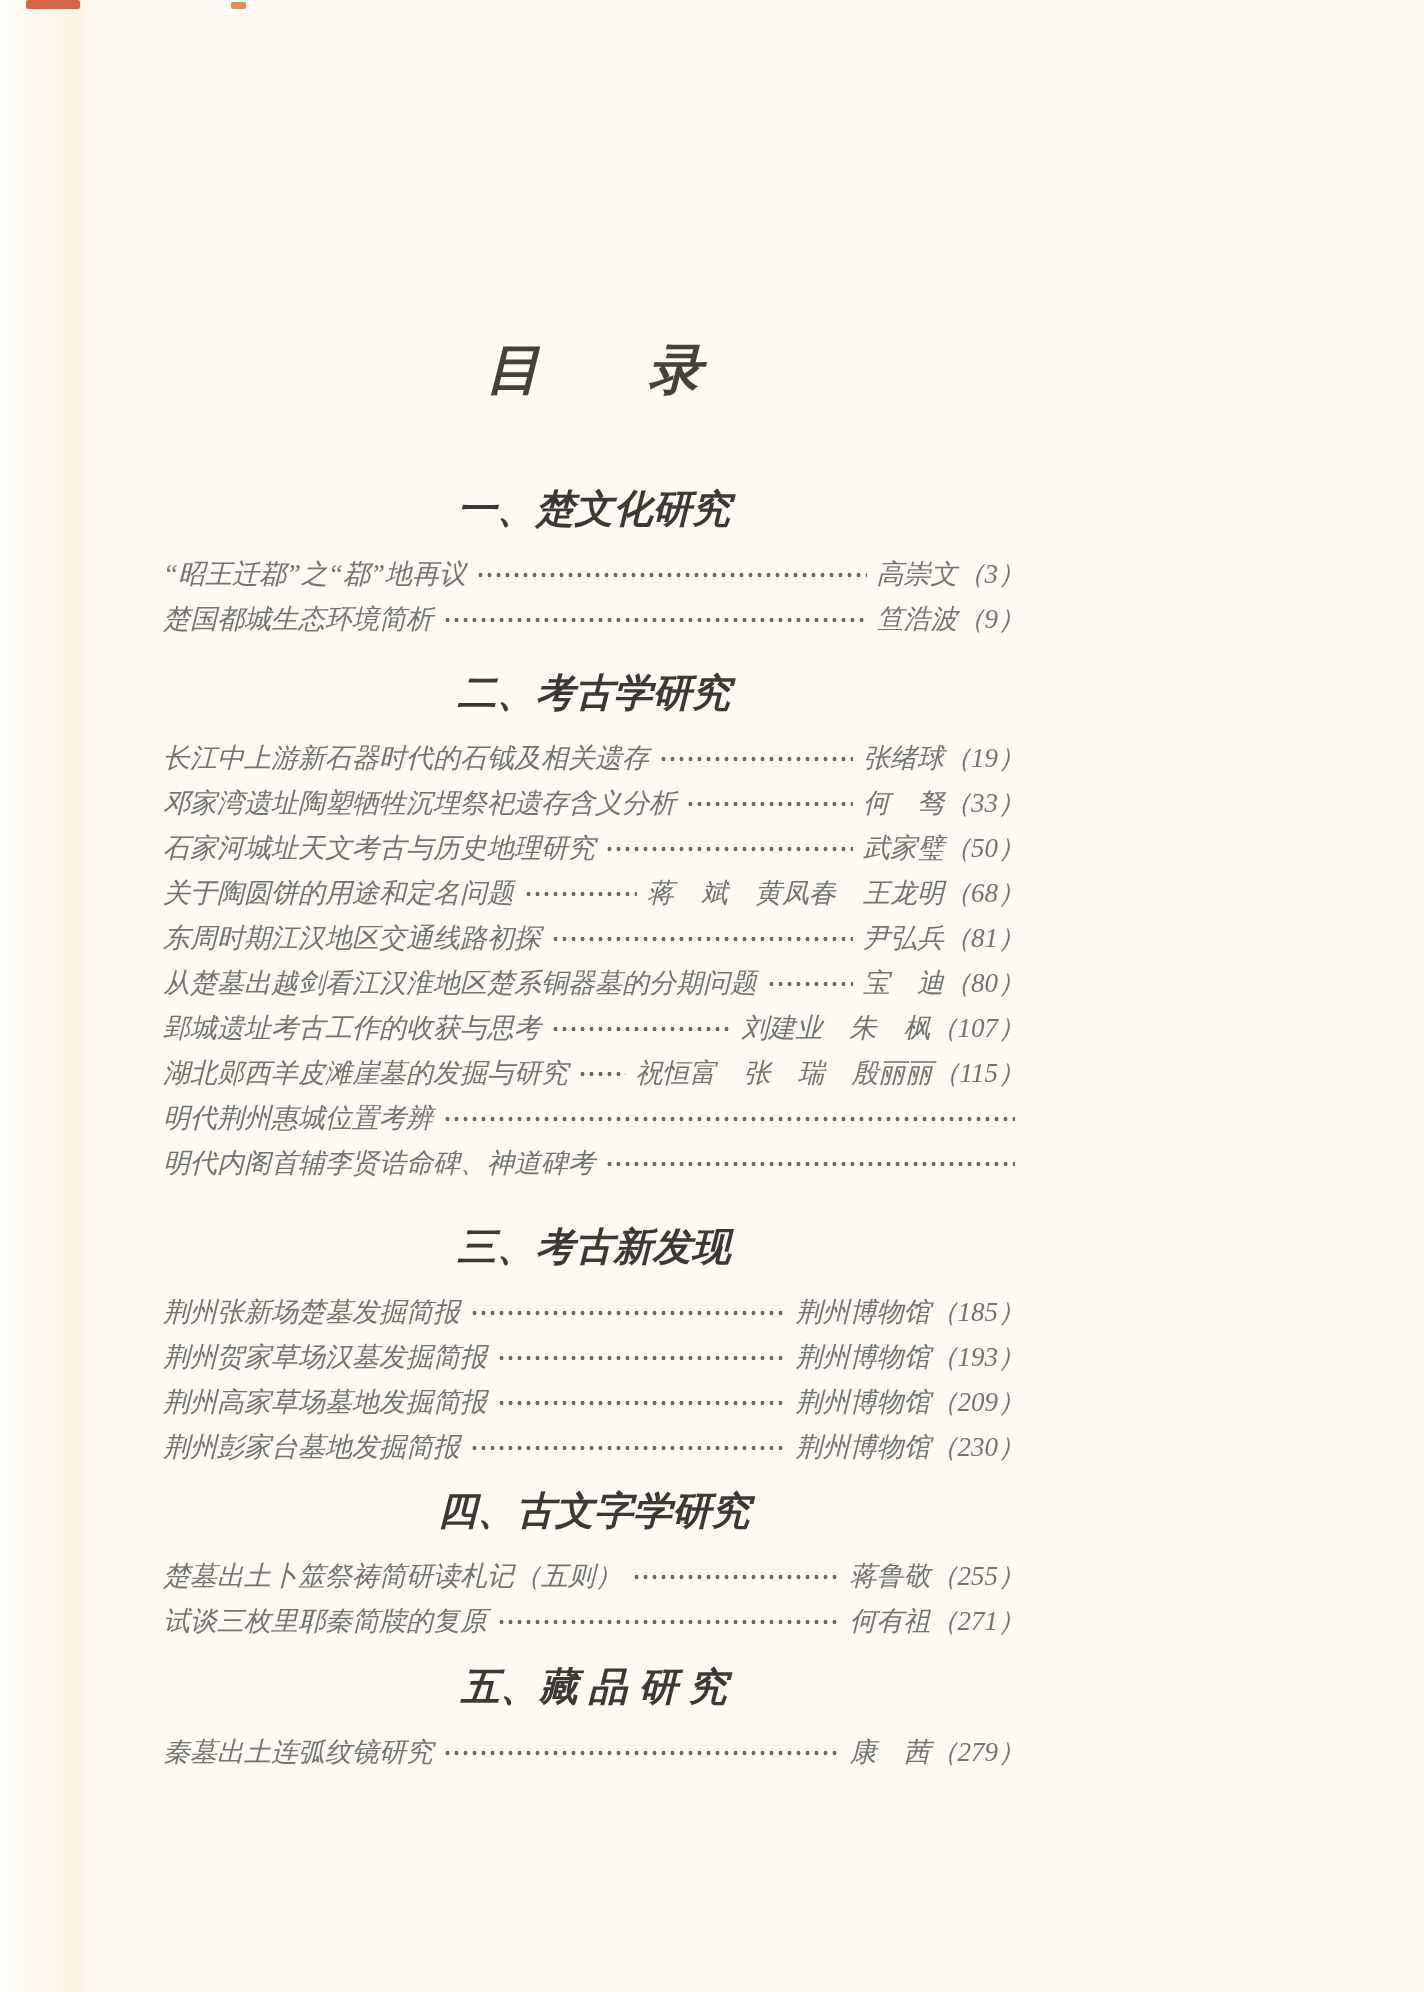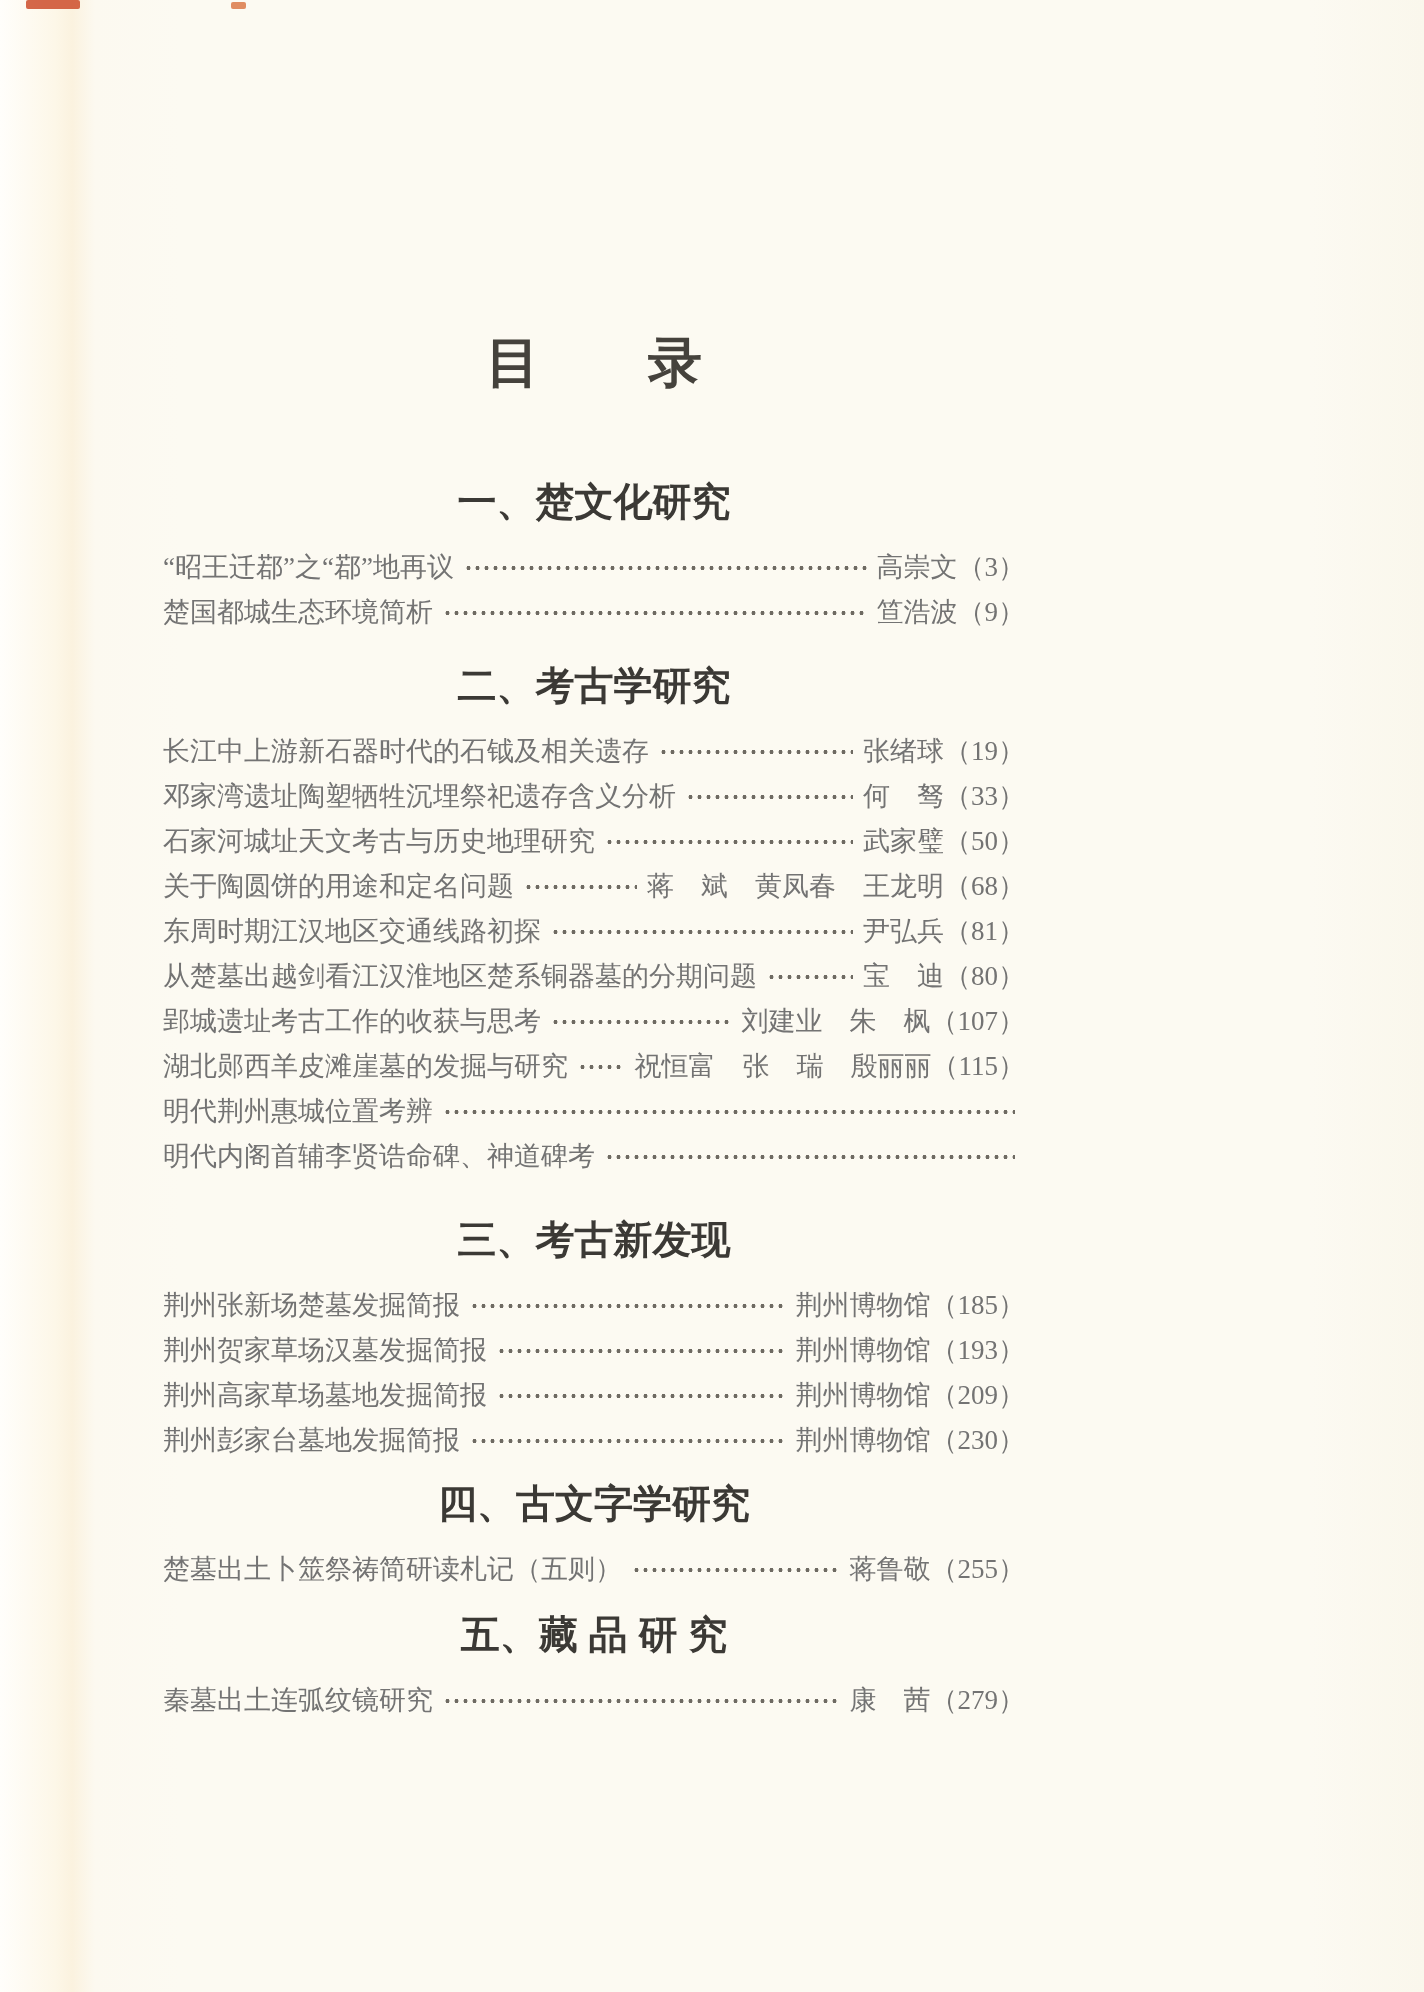--- a/index.html
+++ b/index.html
@@ -12,22 +12,23 @@
     color: #44413b;
     font-family: "Liberation Serif", "DejaVu Serif", serif;
   }
   .page { position: absolute; inset: 0; }
   .artifact { position: absolute; border-radius: 2px; }
   .artifact.a1 { left: 26px; top: 0; width: 54px; height: 9px; background: #cc4c2c; opacity: .85; }
   .artifact.a2 { left: 231px; top: 2px; width: 15px; height: 7px; background: #d8703c; opacity: .8; }
 
   .content {
     position: absolute;
-    left: 163px; top: 5px;
+    left: 163px; top: 12px;
     width: 862px;
+    font-style: italic;
   }
   .doc-title {
     margin-top: 330px;
     text-align: center;
     font-family: "Liberation Sans", "DejaVu Sans", sans-serif;
     font-weight: bold;
     font-size: 54px;
     line-height: 54px;
     color: #45423c;
     white-space: pre;
@@ -163,20 +164,25 @@
       <span class="leader"></span>
       <span class="c">荆州博物馆（230）</span>
     </div>
 
     <div class="section-heading h4">四、古文字学研究</div>
     <div class="toc-row">
       <span class="t">楚墓出土卜筮祭祷简研读札记（五则）</span>
       <span class="leader"></span>
       <span class="c">蒋鲁敬（255）</span>
     </div>
+    <div class="toc-row">
+      <span class="t">试谈三枚里耶秦简牍的复原</span>
+      <span class="leader"></span>
+      <span class="c">何有祖（271）</span>
+    </div>
 
     <div class="section-heading h5">五、藏 品 研 究</div>
     <div class="toc-row">
       <span class="t">秦墓出土连弧纹镜研究</span>
       <span class="leader"></span>
       <span class="c">康　茜（279）</span>
     </div>
 
   </div>
 </div>

